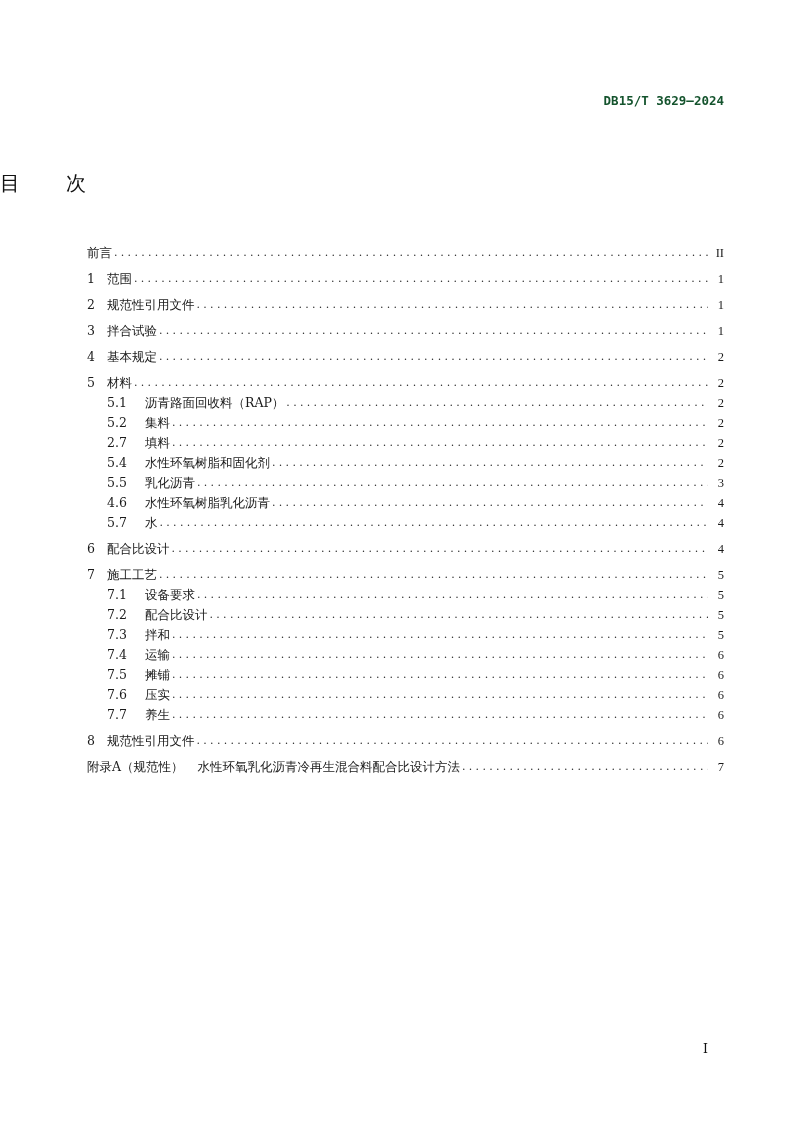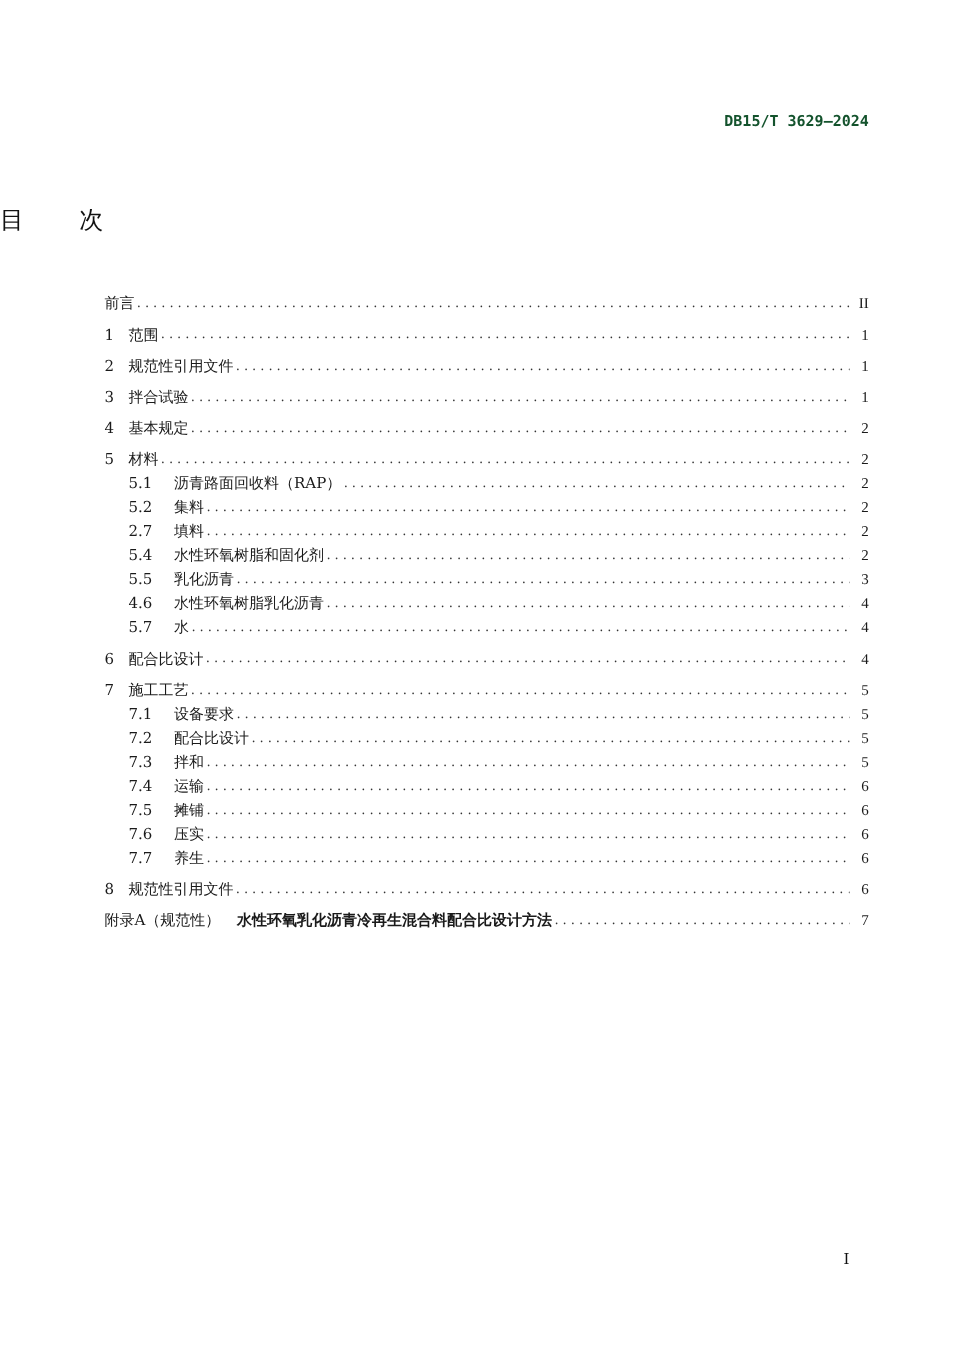--- a/index.html
+++ b/index.html
@@ -13,21 +13,21 @@
   .toc-title span { display: inline-block; }
   .toc-title .gap { width: 46px; }
   .toc { position: absolute; top: 243px; left: 87px; width: 637px; }
   .row { display: flex; align-items: flex-end; font-size: 12.5px; height: 20px; line-height: 20px; }
   .row.sub { padding-left: 20px; }
   .row.gap-before { margin-top: 6px; }
   .num { white-space: pre; }
   .row.top .num { width: 20px; }
   .row.sub .num { width: 38px; }
   .label { white-space: nowrap; }
-  .label.appendix-title { margin-left: 14px; font-weight: bold; }
+  .label.appendix-title { margin-left: 14px; }
   .dots { flex: 1; overflow: hidden; white-space: nowrap; margin: 0 6px 0 2px; color: #333; letter-spacing: 3.3px; font-size: 11px; }
   .dots::after { content: "................................................................................................................................................................................................"; }
   .page { min-width: 10px; text-align: right; font-family: Liberation Serif, serif; }
   .footer-page { position: absolute; top: 1041px; left: 703px; font-size: 12.5px; color: #111; }
 </style>
 </head>
 <body>
 
 <div class="std-code">DB15/T 3629—2024</div>
 

